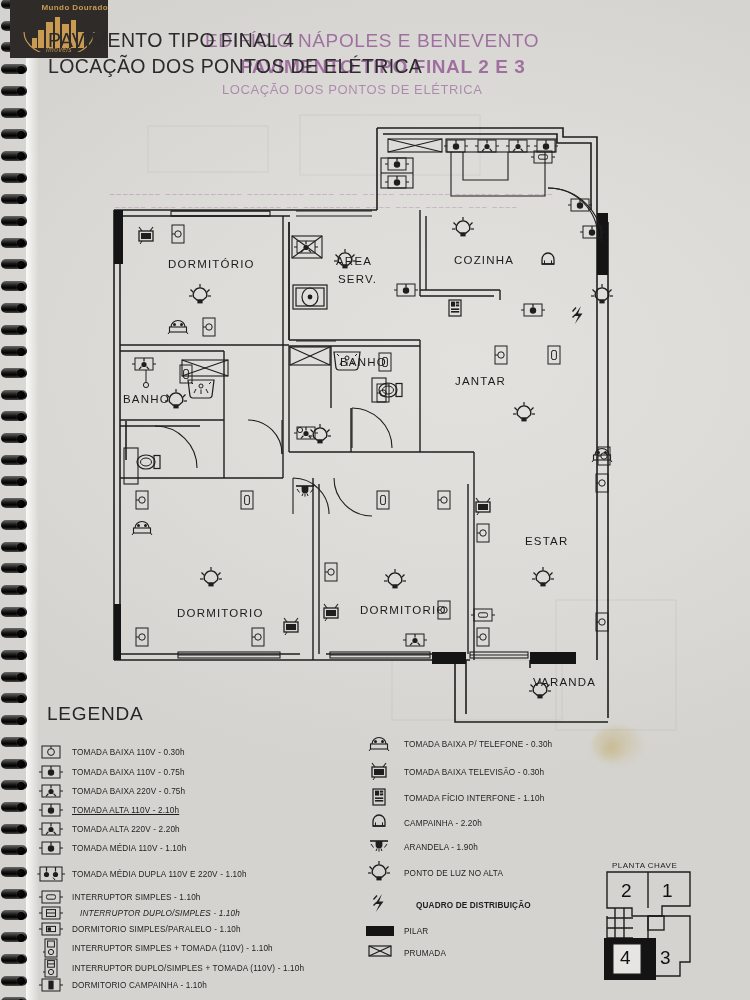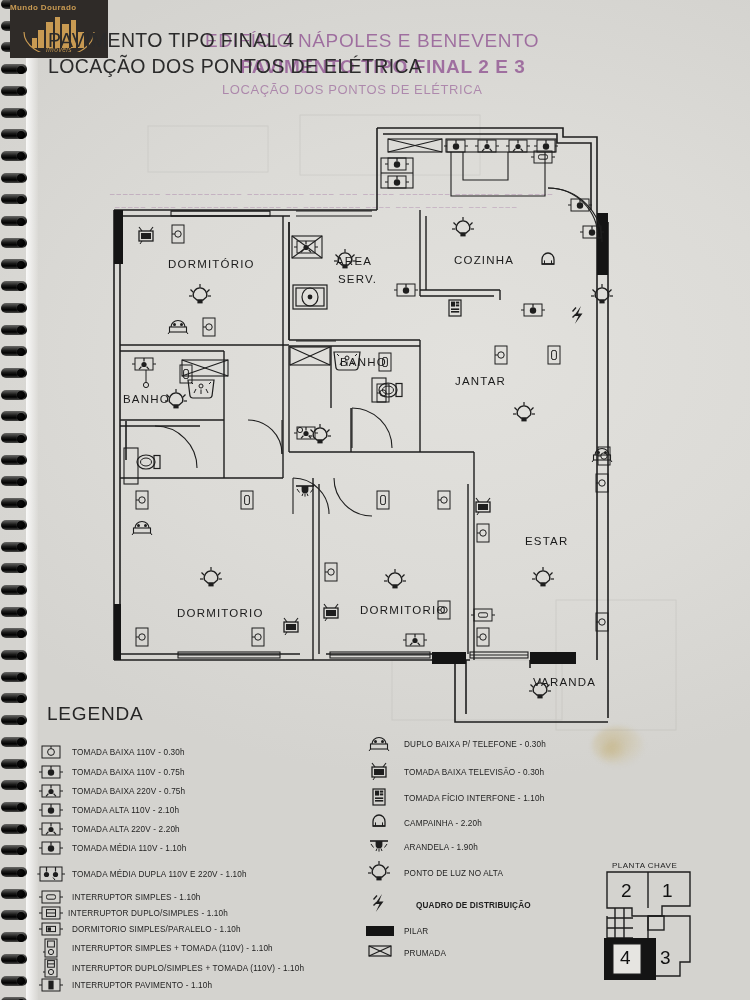--- a/index.html
+++ b/index.html
@@ -36,21 +36,21 @@
   #bindedge{
     position:absolute;left:26px;top:0;width:12px;height:1000px;
     background:linear-gradient(90deg,rgba(255,255,255,.85),rgba(225,224,220,.25));
   }
   
   #logo{
     position:absolute;left:10px;top:0;width:98px;height:58px;
     background:#2f2b28;overflow:hidden;
   }
   #logo .arcname{
-    position:absolute;left:0;top:3px;width:98px;text-align:left;
+    position:absolute;left:0;top:3px;width:98px;text-align:right;
     font-size:8px;color:#c89a52;letter-spacing:.4px;font-weight:bold;
   }
   #logo .sub{
     position:absolute;left:0;bottom:5px;width:98px;text-align:center;
     font-size:6.5px;color:#c89a52;font-style:italic;letter-spacing:.5px;
   }
   
   .ghost{
     position:absolute;color:#701a75;font-size:19px;letter-spacing:.6px;
     opacity:.55;pointer-events:none;white-space:nowrap;
@@ -763,32 +763,32 @@
 <div id="titleblock">
   <div>PAVIMENTO TIPO FINAL 4</div>
   <div>LOCAÇÃO DOS PONTOS DE ELÉTRICA</div>
 </div>
 
 <div id="legend-title">LEGENDA</div>
 
 <div class="leg-text" style="left:72px;top:748px;">TOMADA BAIXA 110V - 0.30h</div>
 <div class="leg-text" style="left:72px;top:768px;">TOMADA BAIXA 110V - 0.75h</div>
 <div class="leg-text" style="left:72px;top:787px;">TOMADA BAIXA 220V - 0.75h</div>
-<div class="leg-text" style="left:72px;top:806px;">TOMADA ALTA 110V - 2.10h</div>
+<div class="leg-text" style="left:72px;top:806px;text-decoration:underline;">TOMADA ALTA 110V - 2.10h</div>
 <div class="leg-text" style="left:72px;top:825px;">TOMADA ALTA 220V - 2.20h</div>
 <div class="leg-text" style="left:72px;top:844px;">TOMADA MÉDIA 110V - 1.10h</div>
 <div class="leg-text" style="left:72px;top:870px;">TOMADA MÉDIA DUPLA 110V E 220V - 1.10h</div>
 <div class="leg-text" style="left:72px;top:893px;">INTERRUPTOR SIMPLES  - 1.10h</div>
-<div class="leg-text" style="left:68px;top:909px;">INTERRUPTOR DUPLO/SIMPLES - 1.10h</div>
+<div class="leg-text" style="left:80px;top:909px;font-style:italic;">INTERRUPTOR DUPLO/SIMPLES - 1.10h</div>
 <div class="leg-text" style="left:72px;top:925px;">DORMITORIO SIMPLES/PARALELO - 1.10h</div>
 <div class="leg-text" style="left:72px;top:944px;">INTERRUPTOR SIMPLES + TOMADA (110V)  - 1.10h</div>
 <div class="leg-text" style="left:72px;top:964px;text-align:right;">INTERRUPTOR DUPLO/SIMPLES + TOMADA (110V)  - 1.10h</div>
-<div class="leg-text" style="left:72px;top:981px;">INTERRUPTOR PAVIMENTO - 1.10h</div>
-
-<div class="leg-text" style="left:404px;top:740px;">DUPLO BAIXA P/ TELEFONE  - 0.30h</div>
+<div class="leg-text" style="left:72px;top:981px;">DORMITORIO CAMPAINHA - 1.10h</div>
+
+<div class="leg-text" style="left:404px;top:740px;">TOMADA BAIXA P/ TELEFONE  - 0.30h</div>
 <div class="leg-text" style="left:404px;top:768px;">TOMADA BAIXA TELEVISÃO - 0.30h</div>
 <div class="leg-text" style="left:404px;top:794px;">TOMADA FÍCIO INTERFONE - 1.10h</div>
 <div class="leg-text" style="left:404px;top:819px;">CAMPAINHA - 2.20h</div>
 <div class="leg-text" style="left:404px;top:843px;">ARANDELA  - 1.90h</div>
 <div class="leg-text" style="left:404px;top:869px;">PONTO DE LUZ NO ALTA</div>
 <div class="leg-text" style="left:416px;top:901px;font-weight:bold;">QUADRO DE DISTRIBUIÇÃO</div>
 <div class="leg-text" style="left:404px;top:927px;">PILAR</div>
 <div class="leg-text" style="left:404px;top:949px;">PRUMADA</div>
 
 <div id="pk-title">PLANTA CHAVE</div>

